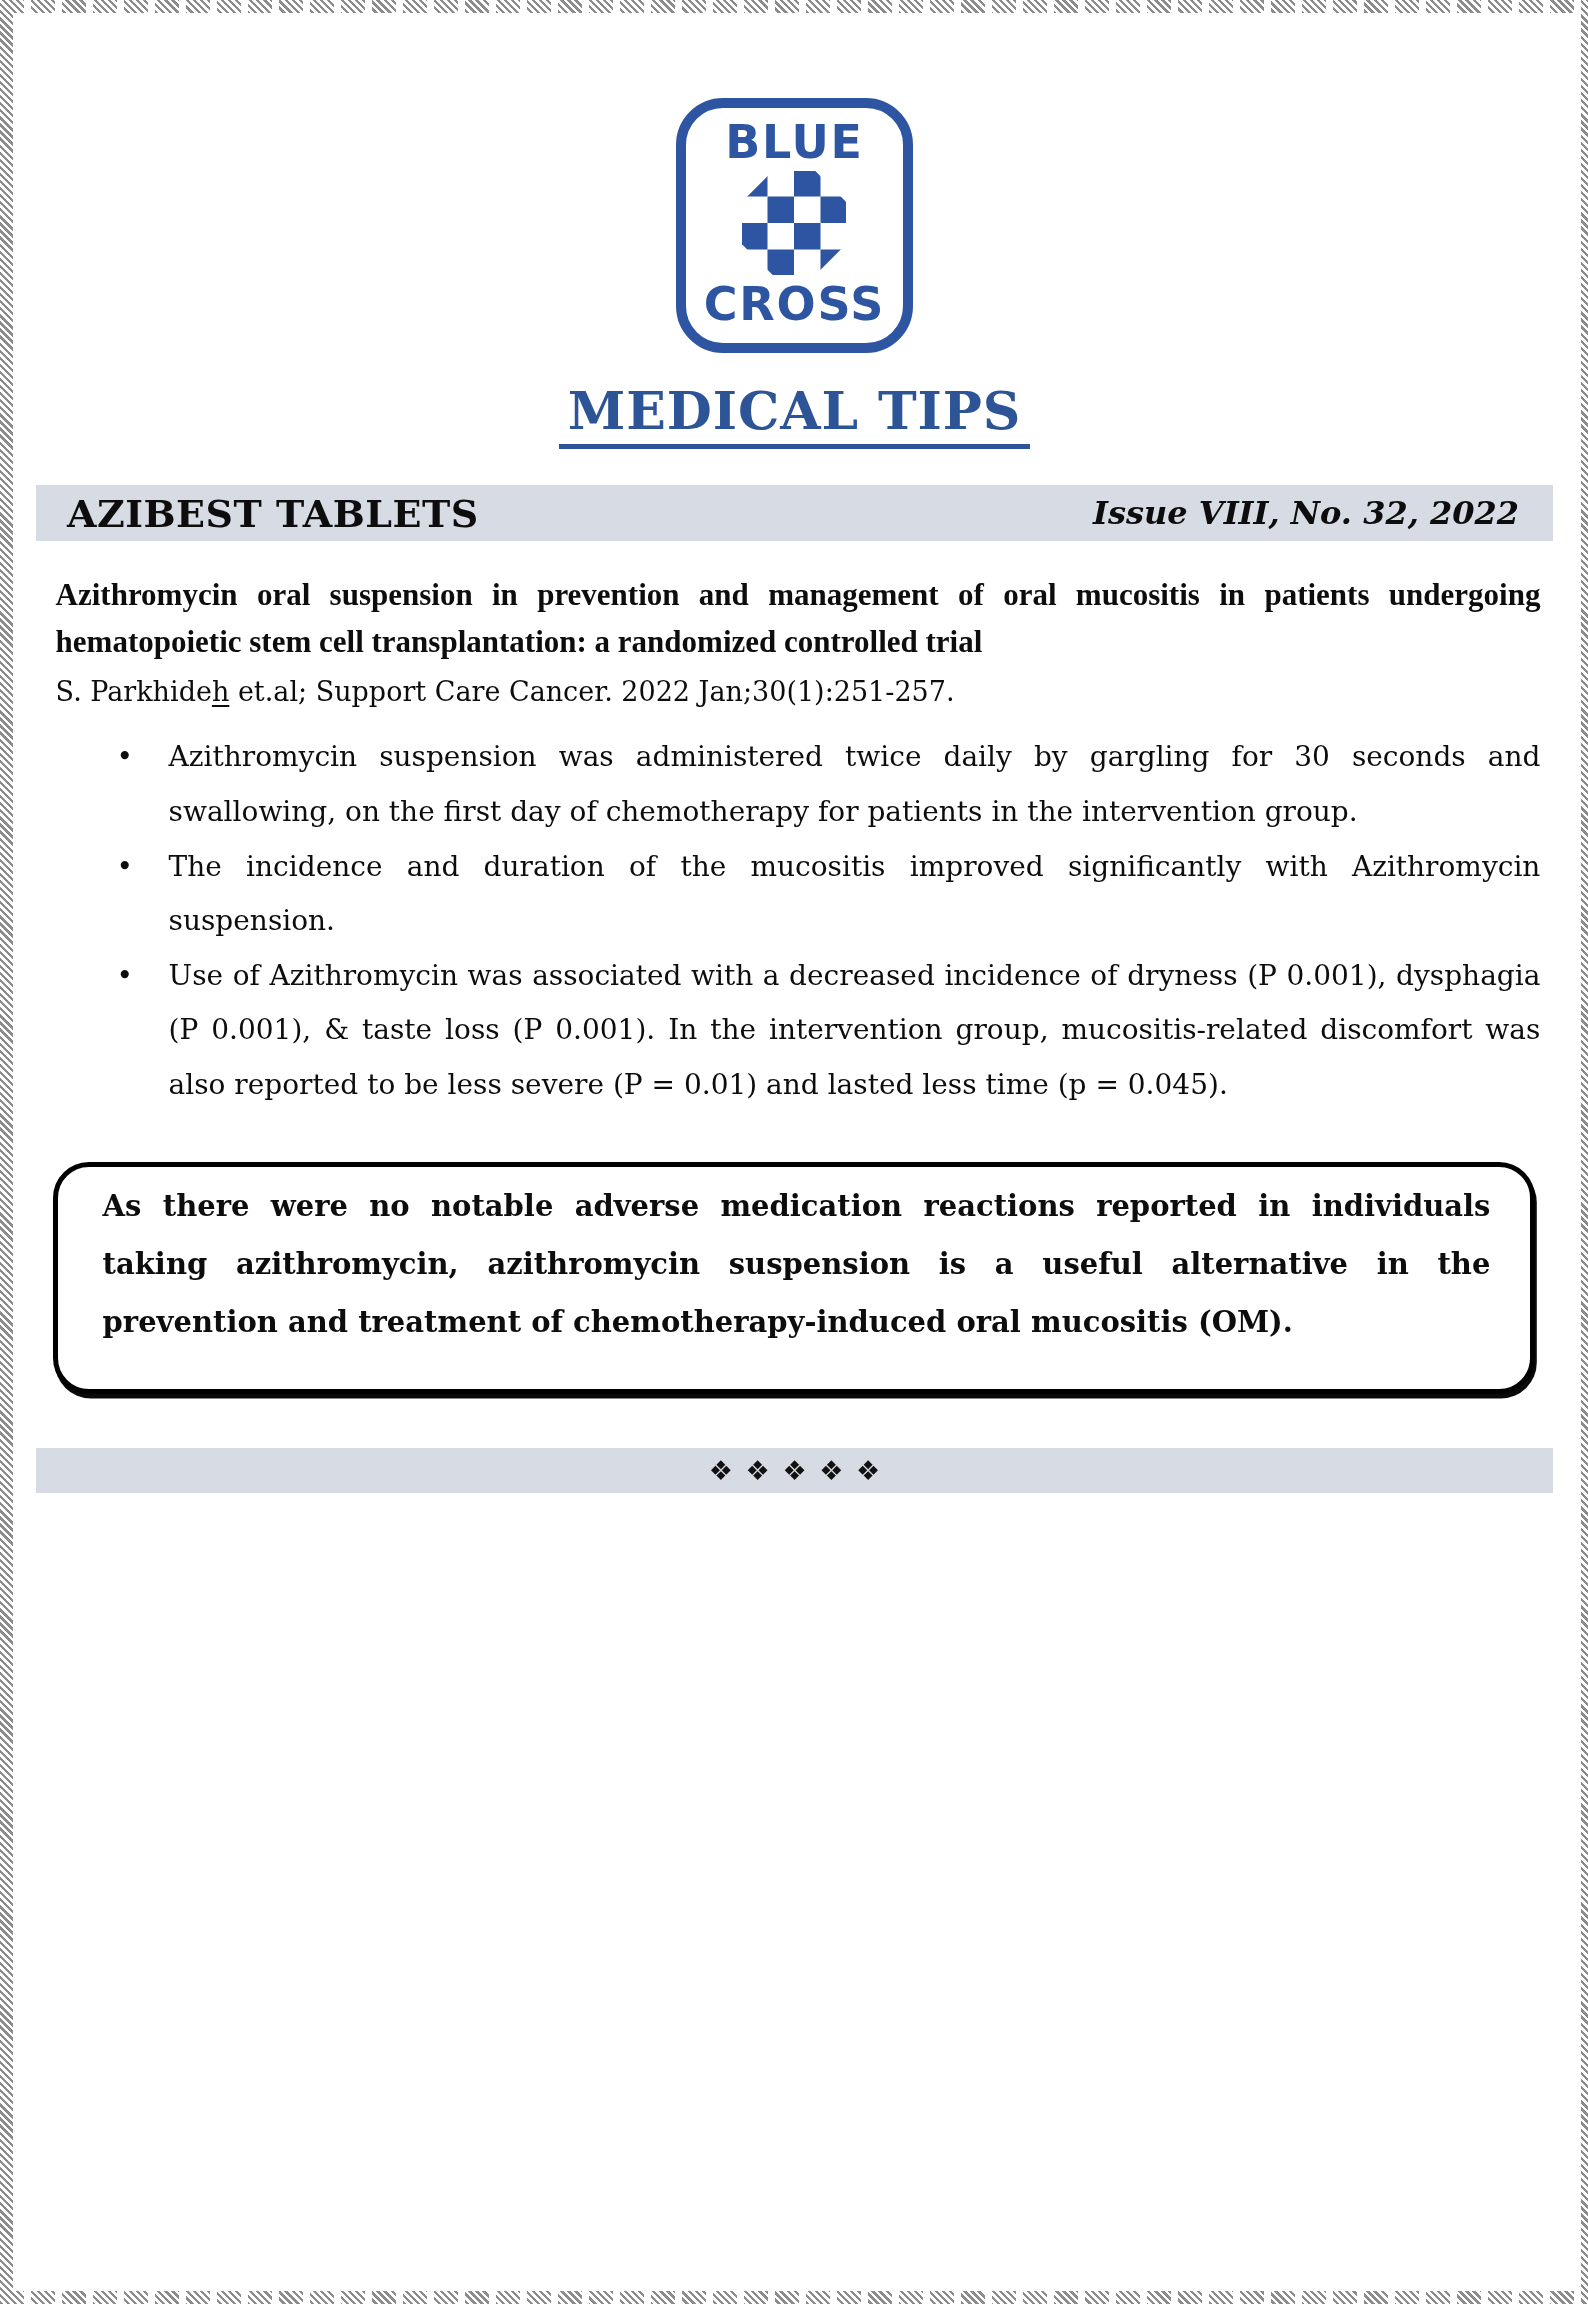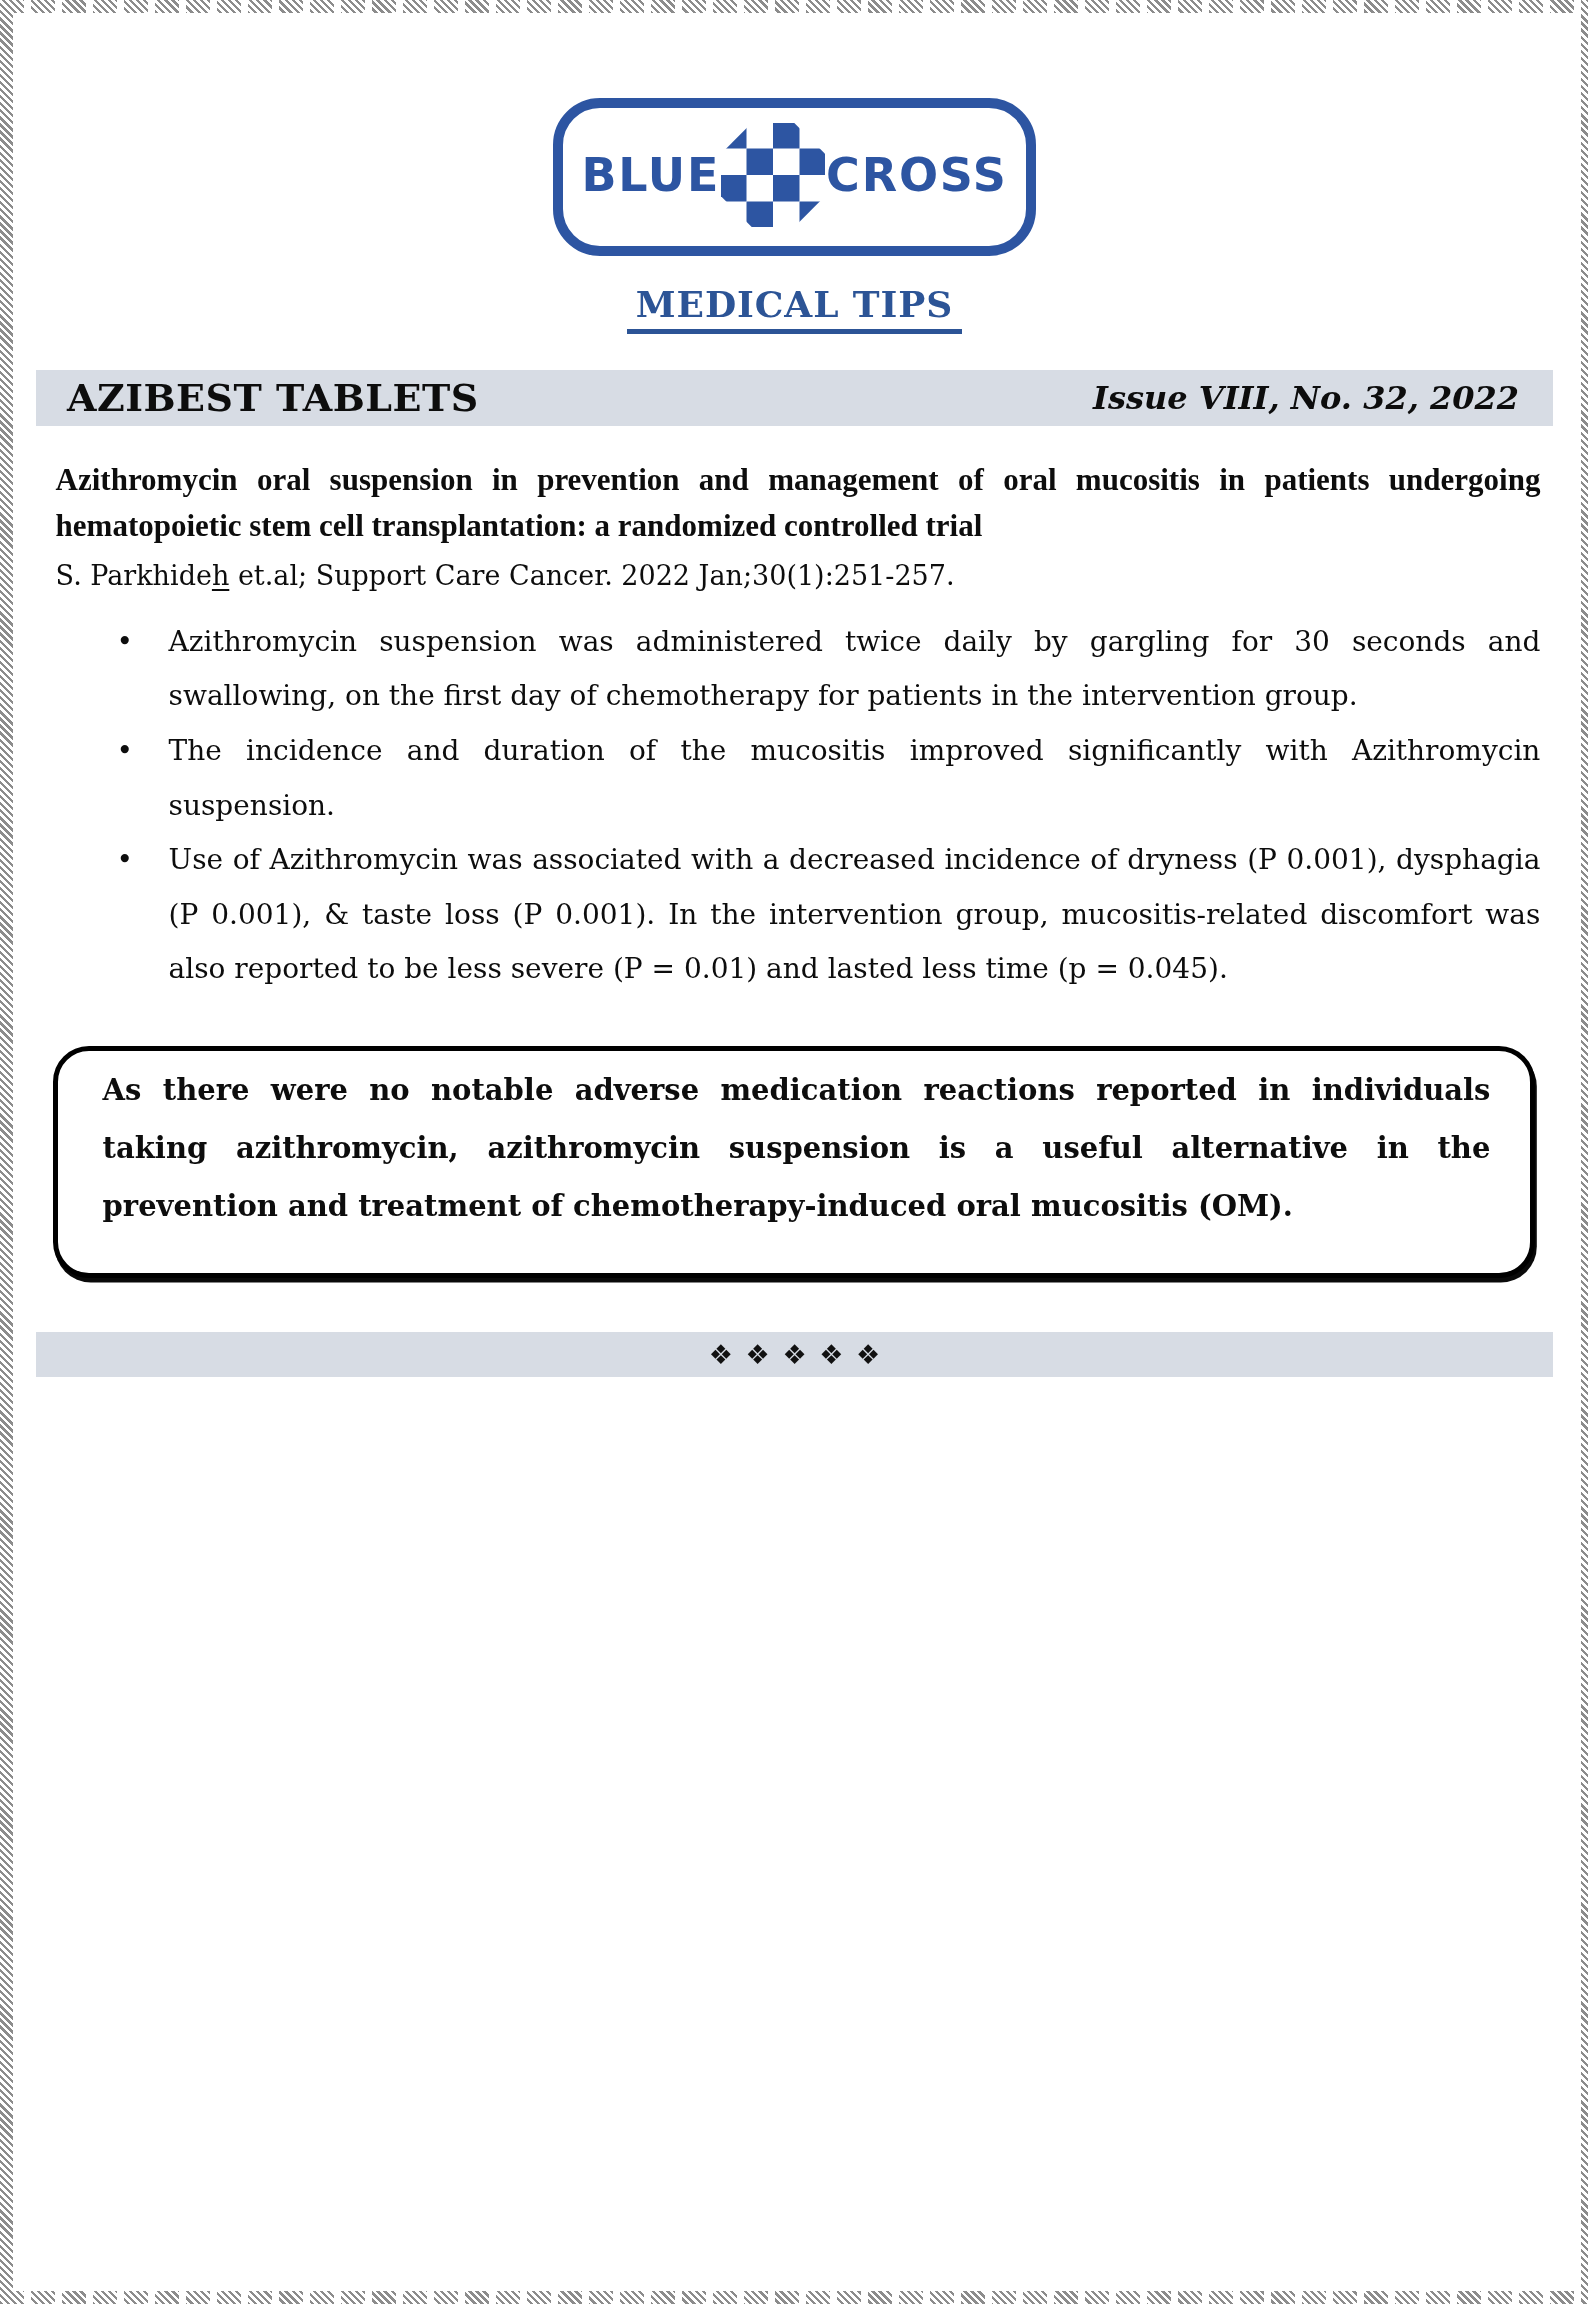--- a/index.html
+++ b/index.html
@@ -24,42 +24,42 @@
     box-sizing: border-box;
     width: 100%;
     height: 100%;
     background: #ffffff;
     overflow: hidden;
   }
   
   .logo-wrap { text-align: center; margin-top: 85px; }
   .logo-box {
     display: inline-flex;
-    flex-direction: row;
+    flex-direction: column;
     align-items: center;
     border: 10px solid #2d55a2;
     border-radius: 47px;
     padding: 10.8px 18px 14.4px 18px;
     background: #ffffff;
   }
   .logo-word {
     font-family: "DejaVu Sans", "Liberation Sans", sans-serif;
     font-weight: bold;
     font-size: 46px;
     line-height: 1.05;
     letter-spacing: 1.8px;
     color: #2d55a2;
   }
   .logo-octagon { margin: 3.6px 0; display: block; }
   
   .masthead { text-align: center; margin-top: 27px; }
   .masthead-title {
     display: inline-block;
     margin: 0;
-    font-size: 36px;
+    font-size: 52px;
     font-weight: bold;
     letter-spacing: 0.9px;
     color: #2c5496;
     border-bottom: 5.4px solid #2c5496;
     padding: 0 9px 3.6px 9px;
   }
   
   .issue-bar {
     margin: 36px 23.4px 0 23.4px;
     height: 56px;

